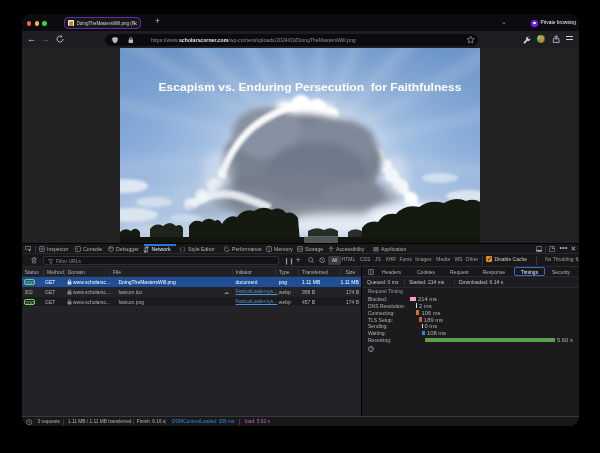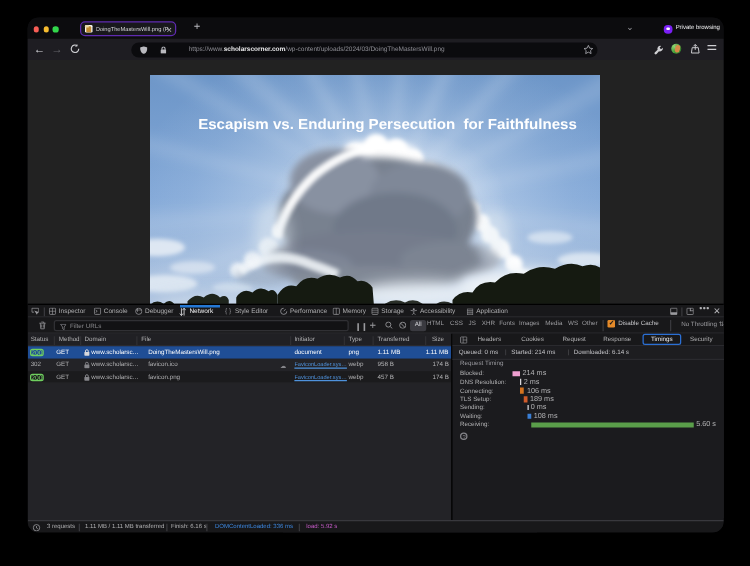--- a/index.html
+++ b/index.html
@@ -12,21 +12,21 @@
   #tab { position:absolute; left:41.5px; top:2.5px; width:77px; height:12px;
          background:#18181c; border:1px solid #5f2bb0; border-radius:4px; }
   .tabtxt { position:absolute; left:12px; top:3px; font-size:4.6px; color:#d5d5d8;
             white-space:nowrap; width:58px; overflow:hidden; }
   #navbar { position:absolute; left:0; top:17px; width:557px; height:17px; background:#1e1d22; }
   #urlbar { position:absolute; left:83px; top:2.6px; width:373px; height:12.2px;
             background:#0b0b0e; border-radius:6px; }
   .url { position:absolute; left:46px; top:3.2px; font-size:5.2px; color:#8f8f96; white-space:nowrap; }
   .url b { color:#e8e8ea; font-weight:bold; }
   #content { position:absolute; left:0; top:34px; width:557px; height:195px; background:#222222; }
-  #photo { position:absolute; left:98px; top:12px; width:360px; height:195px; }
+  #photo { position:absolute; left:98px; top:0; width:360px; height:195px; }
   #devtools { position:absolute; left:0; top:229px; width:557px; height:173px;
               background:#232327; border-top:1px solid #000; font-size:5px; color:#b1b1b3; }
   #statusbar { position:absolute; left:0; top:402px; width:557px; height:10px;
                background:#18181a; border-top:1px solid #38383d; font-size:4.8px; color:#b1b1b3; }
   .abs { position:absolute; }
   .nw { white-space:nowrap; }
 </style>
 </head>
 <body>
 <div id="win">

